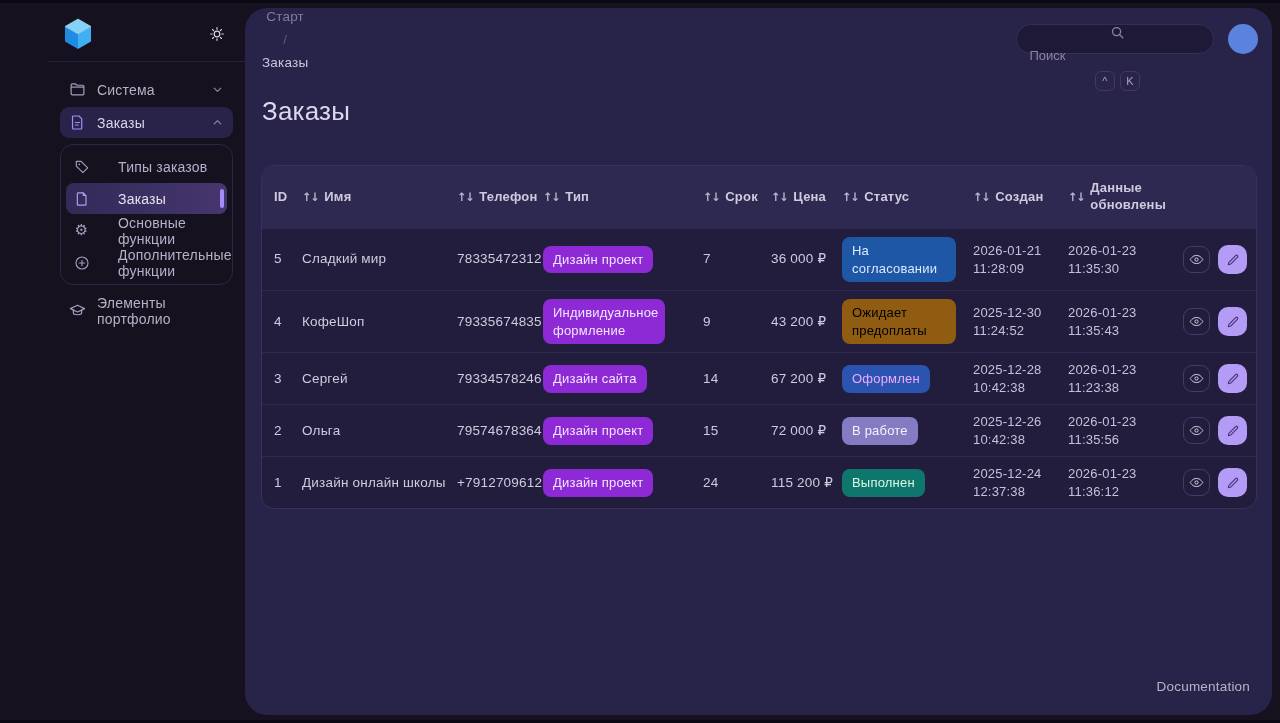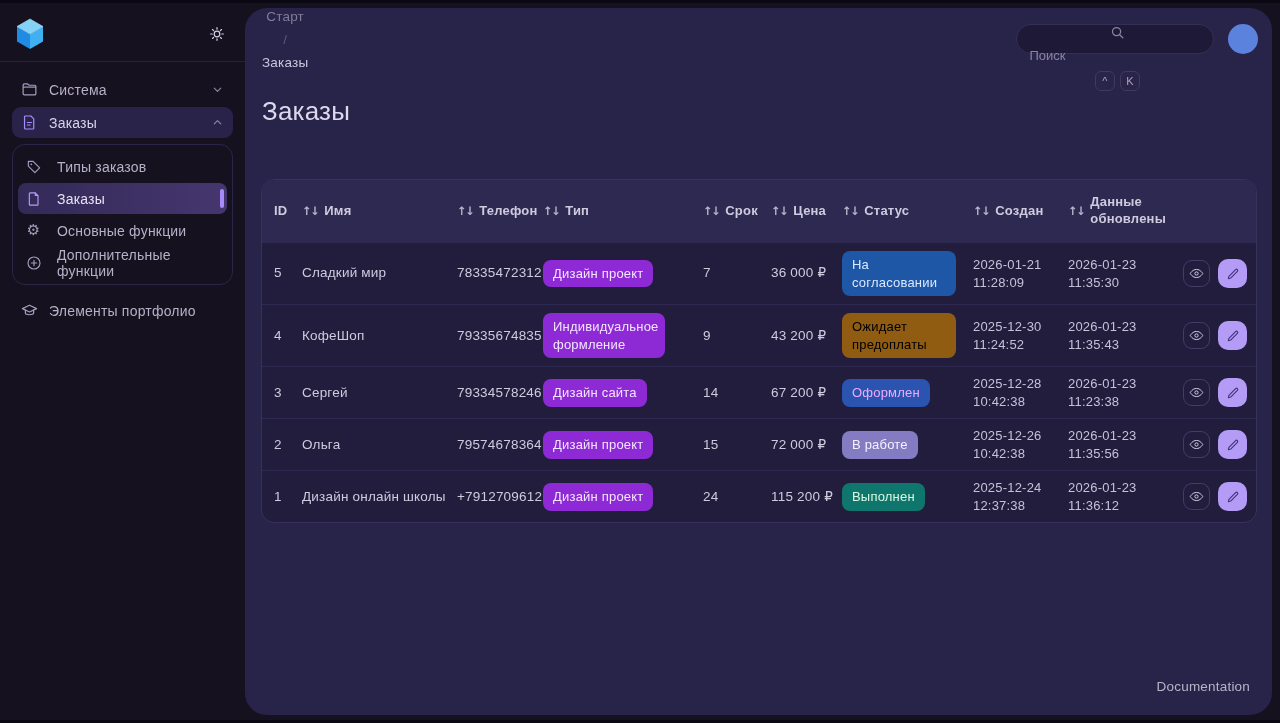--- a/index.html
+++ b/index.html
@@ -7,34 +7,34 @@
   body {
     background:#0a0812;
     font-family:"Liberation Sans","DejaVu Sans",sans-serif;
     color:#d8d3e8;
     letter-spacing:.2px;
     position:relative;
   }
   .app-bg { position:absolute; inset:3px 0 3px 0; background:#16111f; }
 
   
-  .sidebar { position:absolute; left:0; top:3px; bottom:3px; width:245px; background:#16111f; }
+  .sidebar { position:absolute; left:0; top:3px; bottom:3px; width:245px; background:#16111f;padding-left:48px; }
   .sidebar-head { display:flex; align-items:center; justify-content:space-between; padding:13px 16px 10px 14px; height:58px; }
   .logo { width:32px; height:34px; display:block; cursor:pointer; }
   .theme-btn { background:none; border:none; cursor:pointer; display:flex; padding:4px; }
   .sidebar-divider { height:1px; background:#272141; margin:0; }
   .nav { padding:12px 12px 0 12px; font-size:14px; color:#b6b0c8; }
   .nav-item { display:flex; align-items:center; gap:11px; height:31px; padding:0 9px; border-radius:9px; cursor:pointer; margin-bottom:2px; }
   .nav-item .chev { margin-left:auto; display:flex; color:#8d87a3; }
   .nav-item.parent-active { background:#29234a; color:#d9d4e8; }
   .nav-item.parent-active .ic { color:#a78bfa; }
   .ic { width:17px; height:17px; flex:0 0 17px; display:flex; align-items:center; justify-content:center; color:#a49dbd; }
   .gear-glyph { font-size:15px; line-height:1; color:#a49dbd; font-family:"DejaVu Sans",sans-serif; }
   .submenu { border:1px solid #2b2547; border-radius:13px; margin:6px 0 10px 0; padding:5px; }
-  .sub-item { display:flex; align-items:center; gap:15px; height:31px; padding:0 7px; border-radius:8px; cursor:pointer; position:relative; margin:1px 0; color:#b6b0c8; }
+  .sub-item { display:flex; align-items:center; gap:28px; height:31px; padding:0 7px; border-radius:8px; cursor:pointer; position:relative; margin:1px 0; color:#b6b0c8; }
   .sub-item.active { background:linear-gradient(90deg,#322a57,#46366f); color:#e6e1f4; }
   .sub-item.active .ic { color:#b59df8; }
   .sub-item.active .active-pill { position:absolute; right:3px; top:6px; width:4px; height:19px; border-radius:3px; background:#a78bfa; }
   .nav-item.portfolio { margin-top:8px; }
 
   
   .main-card { position:absolute; left:245px; top:8px; width:1027px; height:707px; background:#282349; border-radius:22px; }
   .topbar { display:flex; align-items:center; height:62px; padding:0 14px 0 17px; }
   .breadcrumb { display:flex; align-items:center; gap:8px; font-size:13.5px;flex-direction:column; }
   .crumb-root { color:#827c98; cursor:pointer; }
@@ -50,21 +50,21 @@
     background:
       radial-gradient(circle at 68% 26%, #ffffff 0 26%, rgba(255,255,255,0) 40%),
       radial-gradient(circle at 30% 72%, #2f55c9 0 30%, rgba(47,85,201,0) 52%),
       radial-gradient(circle at 44% 40%, #8fb6ee 0 36%, rgba(143,182,238,0) 60%),
       radial-gradient(circle at 50% 50%, #e8eefb 0 52%, #3a63cf 78%, #20railway 100%),
       #4a74d8;
     background-color:#5b82dd; }
   .page-title { font-size:26px; font-weight:500; color:#ddd8ec; padding:26px 0 0 17px; }
 
   
-  .table-wrap { margin:52px 15px 0 16px; border:1px solid #37315c; border-radius:13px; overflow:hidden; background:#221d3d; }
+  .table-wrap { margin:38px 15px 0 16px; border:1px solid #37315c; border-radius:13px; overflow:hidden; background:#221d3d; }
   .tgrid { display:grid; grid-template-columns:28px 155px 86px 160px 68px 71px 131px 95px 115px 75px; padding:0 0 0 12px; align-items:center; }
   .thead { background:#2e2951; min-height:62px; font-size:13px; font-weight:700; color:#cfcade; }
   .th { display:flex; align-items:center; gap:6px; padding:10px 8px 10px 0; line-height:1.3; }
   .th.sortable { cursor:pointer; }
   .sort { font-size:11.5px; letter-spacing:-1.5px; color:#b9b3cc; font-family:"DejaVu Sans",sans-serif; white-space:nowrap; }
   .trow { min-height:51px; border-top:1px solid #2e2950; font-size:13.5px; color:#cfcade; }
   .trow:first-of-type { border-top:none; }
   .td { padding:8px 8px 8px 0; line-height:1.35; }
   .dates { font-size:13px; color:#c6c1d8; }
   .badge { display:inline-block; padding:5px 10px; border-radius:8px; font-size:13px; line-height:1.35; }

